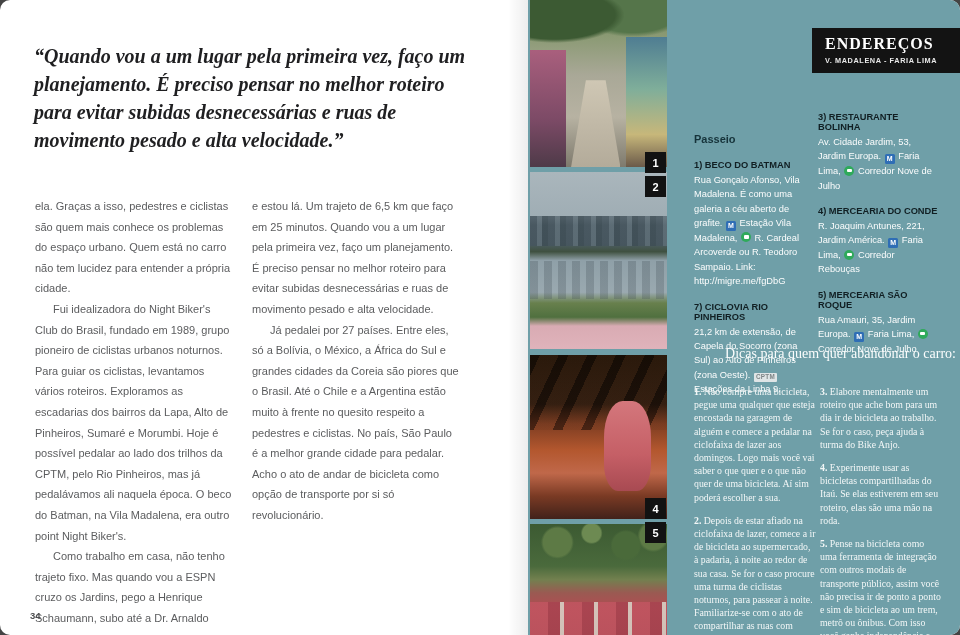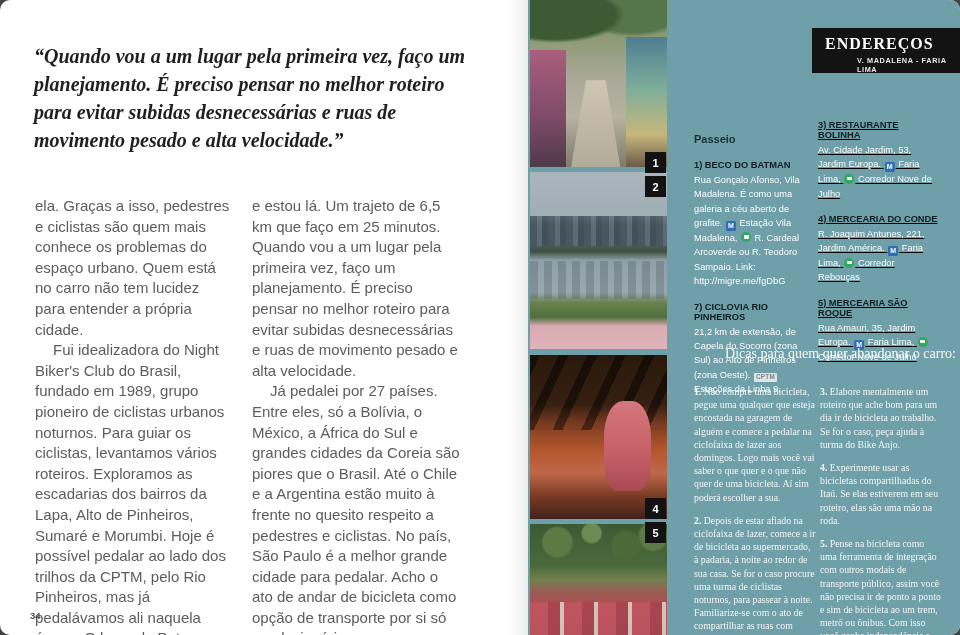--- a/index.html
+++ b/index.html
@@ -11,21 +11,21 @@
   .gutter{position:absolute;left:508px;top:0;width:20px;height:635px;
           background:linear-gradient(90deg,rgba(0,0,0,0) 0%,rgba(0,0,0,0.07) 100%);}
 
   
   .quote{position:absolute;left:34px;top:42px;width:446px;
          font-family:"Liberation Serif","DejaVu Serif",serif;font-style:italic;font-weight:bold;
          font-size:20px;line-height:28px;color:#1f1f21;}
   .textcol{position:absolute;top:196px;}
   .col1{left:35px;width:197px;}
   .col2{left:240px;width:208px;margin-left:12px;}
-  .textcol p{margin:0;font-size:15px;line-height:20.6px;color:#5b5c5e;}
+  .textcol p{margin:0;font-size:11px;line-height:20.6px;color:#5b5c5e;}
   .textcol p + p{text-indent:18px;}
   .pageno{position:absolute;left:30px;top:610px;font-size:9.5px;font-weight:bold;color:#4e4f51;}
 
   
   .photo{position:absolute;left:530px;width:137px;overflow:hidden;}
   .ph1{top:0;height:167px;}
   .ph2{top:172px;height:177px;}
   .ph3{top:355px;height:164px;}
   .ph4{top:524px;height:111px;}
   .layer{position:absolute;left:0;top:0;width:100%;height:100%;}
@@ -64,25 +64,25 @@
 
   .badge{position:absolute;left:645px;width:21px;height:21px;background:#121212;color:#fff;
          font-size:11px;font-weight:bold;display:flex;align-items:center;justify-content:center;}
   .b1{top:152px}.b2{top:176px}.b4{top:498px}.b5{top:522px}
 
   
   .hdr{position:absolute;left:812px;top:28px;width:148px;height:45px;background:#131313;
        box-sizing:border-box;padding:7px 0 0 13px;}
   .hdr-title{font-family:"Liberation Serif","DejaVu Serif",serif;font-weight:bold;
              font-size:16px;letter-spacing:1px;color:#fff;}
-  .hdr-sub{margin-top:3px;font-size:7.3px;font-weight:bold;letter-spacing:.6px;color:#e9e9e9;margin-left:32px;}
+  .hdr-sub{margin-top:3px;font-size:7.3px;font-weight:bold;letter-spacing:.6px;color:#e9e9e9;}
 
   
   .addr-colA{position:absolute;left:694px;top:133px;width:118px;}
-  .addr-colB{position:absolute;left:818px;top:120px;width:121px;text-decoration:underline;}
+  .addr-colB{position:absolute;left:818px;top:112px;width:121px;}
   .passeio-h{font-size:11px;font-weight:bold;color:#16333a;margin:0 0 15px;}
   .addr-item{margin-bottom:13px;}
   .addr-head{font-size:9.3px;font-weight:bold;color:#111f23;margin-bottom:3px;}
   .addr-body{font-size:9.3px;line-height:14.4px;color:#fcfdfd;}
 
   .ic{display:inline-flex;align-items:center;justify-content:center;vertical-align:-1.5px;margin:0 1px;}
   .ic-metro{width:10px;height:10px;background:#2f6eb5;color:#fff;font-size:7px;font-weight:bold;border-radius:1.5px;}
   .ic-bus{width:10px;height:10px;background:#2faa5b;border-radius:50%;position:relative;}
   .ic-bus::after{content:"";position:absolute;left:2.5px;top:3px;width:5px;height:3.5px;background:#fff;border-radius:1px;}
   .ic-cptm{height:9px;padding:0 2px;background:#dfe5e6;color:#7d8486;font-size:6.3px;font-weight:bold;

